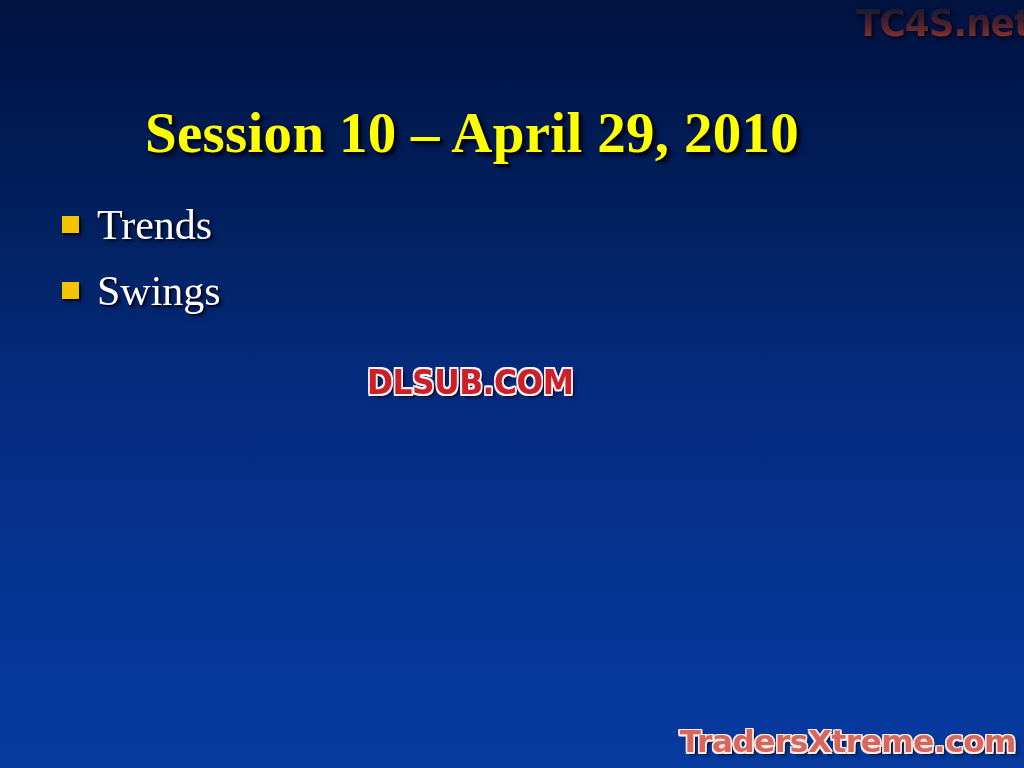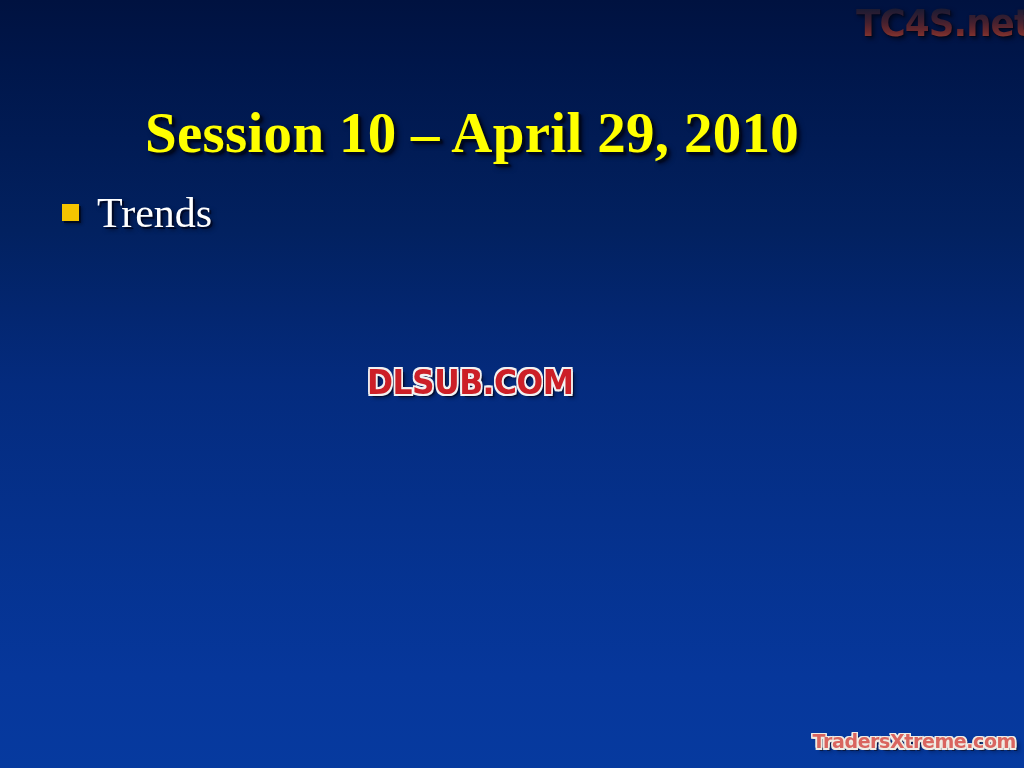--- a/index.html
+++ b/index.html
@@ -44,21 +44,21 @@
         2px 2px 0 #000a1f,
         3px 3px 2px rgba(0, 5, 25, 0.85),
         4px 4px 5px rgba(0, 3, 18, 0.6);
     white-space: nowrap;
   }
 
   
   #bullet-list {
     position: absolute;
     left: 60px;
-    top: 188px;
+    top: 200px;
     width: 640px;
     margin: 0;
     padding: 0;
     list-style: none;
   }
 
   .bullet-item {
     position: relative;
     display: flex;
     align-items: center;
@@ -149,21 +149,21 @@
         3px    3px   0 rgba(0, 6, 28, 0.55),
         4px    4px   4px rgba(0, 4, 20, 0.5);
   }
 
   
   #watermark-tradersxtreme {
     right: 8px;
     bottom: 10px;
     font-family: "DejaVu Sans", "Liberation Sans", sans-serif;
     font-weight: bold;
-    font-size: 19px;
+    font-size: 31px;
     line-height: 34px;
     letter-spacing: -0.4px;
     color: #d9655f;
     text-shadow:
        -1.5px -1.5px 0 #f0ece4,
         1.5px -1.5px 0 #f0ece4,
        -1.5px  1.5px 0 #f0ece4,
         1.5px  1.5px 0 #f0ece4,
        -1.5px  0    0 #f0ece4,
         1.5px  0    0 #f0ece4,
@@ -180,20 +180,24 @@
 
   <h1 id="slide-title">Session 10 – April 29, 2010</h1>
 
   <ul id="bullet-list">
 
     <li class="bullet-item">
       <span class="bullet-marker"></span>
       <span class="bullet-label">Trends</span>
     </li>
 
+    <li class="bullet-item">
+      <span class="bullet-marker"></span>
+      <span class="bullet-label">Swings</span>
+    </li>
 
 
   </ul>
 
   <div class="watermark" id="watermark-tc4s">TC4S.net</div>
 
   <div class="watermark" id="watermark-dlsub">DLSUB.COM</div>
 
   <div class="watermark" id="watermark-tradersxtreme">TradersXtreme.com</div>
 

